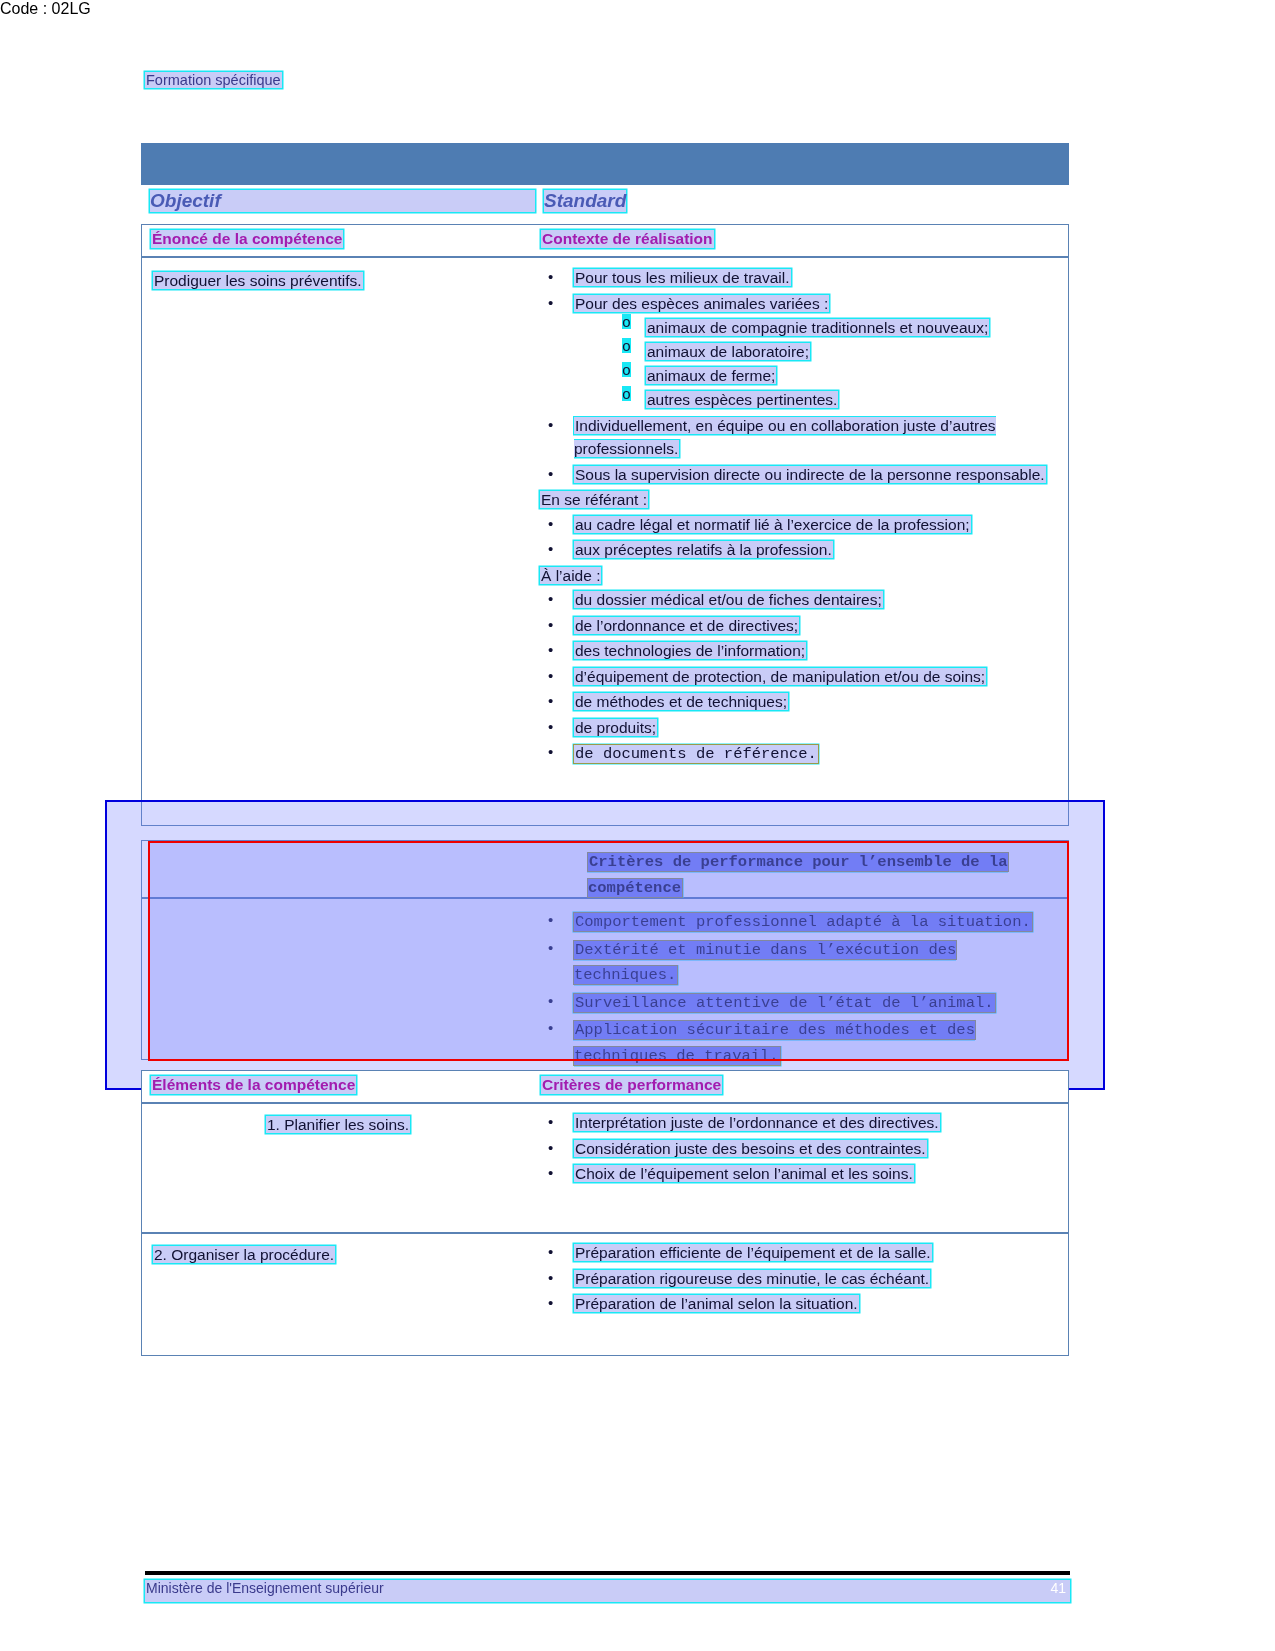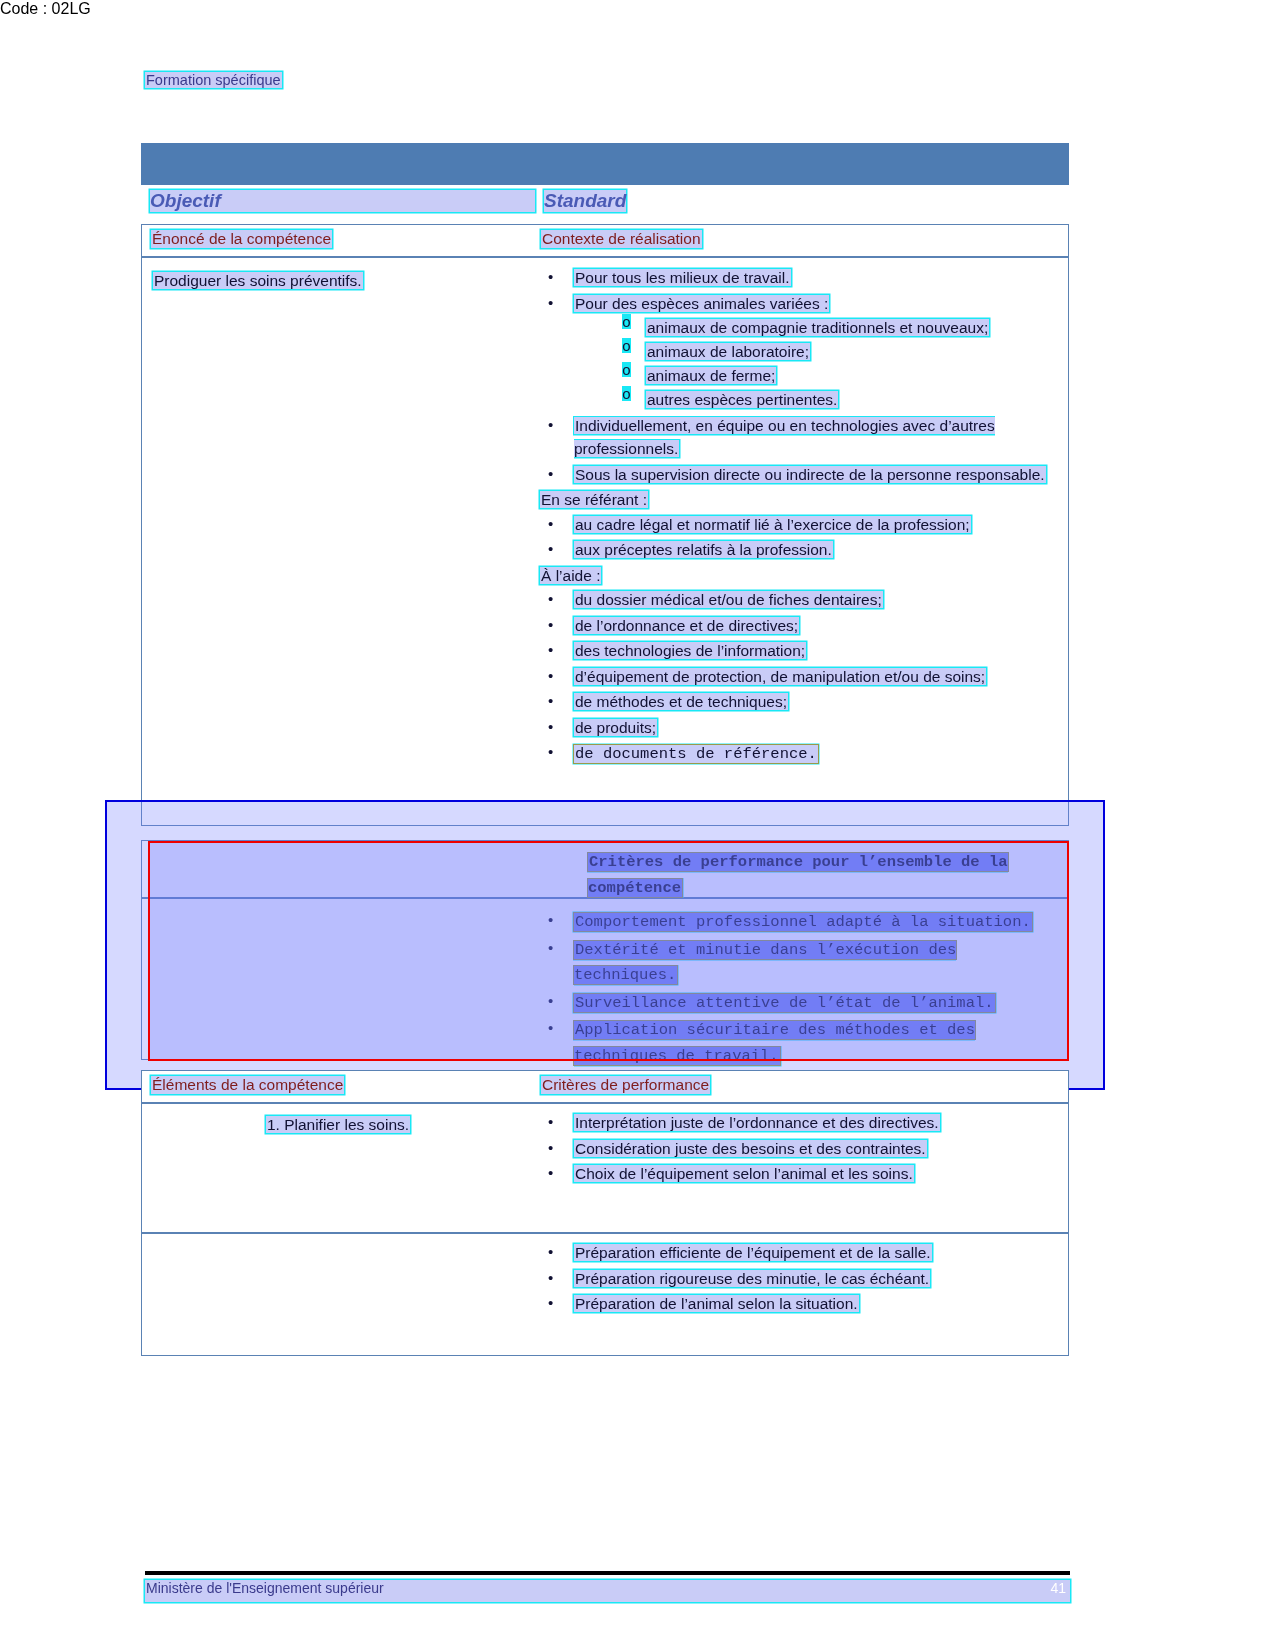--- a/index.html
+++ b/index.html
@@ -32,21 +32,21 @@
   }
   .objstd .o1{left:0;top:0;width:385px;}
   .objstd .o2{left:394px;top:0;}
 
   
   .blk{
     position:absolute;left:141px;width:928px;
     border:1.6px solid #5a82b4;box-sizing:border-box;background:#fff;
   }
   .hdrlbl{
-    position:absolute;font-weight:normal;font-size:15.5px;color:#7f1d1d;
+    position:absolute;font-weight:bold;font-size:15.5px;color:#a21caf;
     background:#c9ccf7;box-shadow:0 0 0 1.5px #19e8f5;padding:0 1px;
     white-space:nowrap;
   }
 
   
   .chip{
     background:#c9ccf7;box-shadow:0 0 0 1.5px #19e8f5;
     padding:0 1px;display:inline;
   }
   .body-txt{font-size:15.5px;color:#111133;line-height:23.5px;}
@@ -142,21 +142,21 @@
               <span class="chip">animaux de ferme;</span>
             </li>
             <li>
               <span class="bullet2">o</span>
               <span class="chip">autres espèces pertinentes.</span>
             </li>
           </ul>
         </li>
         <li style="margin-top:2px;">
           <span class="bullet">•</span>
-          <span class="chip">Individuellement, en équipe ou en technologies avec d’autres professionnels.</span>
+          <span class="chip">Individuellement, en équipe ou en collaboration juste d’autres professionnels.</span>
         </li>
         <li style="margin-top:2px;">
           <span class="bullet">•</span>
           <span class="chip">Sous la supervision directe ou indirecte de la personne responsable.</span>
         </li>
       </ul>
 
       <div style="margin-top:2px;">
         <span class="chip">En se référant :</span>
       </div>
@@ -259,20 +259,23 @@
         </li>
         <li style="margin-top:2px;">
           <span class="bullet">•</span>
           <span class="chip">Choix de l’équipement selon l’animal et les soins.</span>
         </li>
       </ul>
     </div>
   </div>
 
   <div class="blk" style="top:1233px;height:123px;">
+    <div class="body-txt" style="position:absolute;left:11px;top:9px;width:370px;">
+      <span class="chip">2.  Organiser la procédure.</span>
+    </div>
     <div class="body-txt" style="position:absolute;left:398px;top:7px;width:520px;">
       <ul class="bl">
         <li>
           <span class="bullet">•</span>
           <span class="chip">Préparation efficiente de l’équipement et de la salle.</span>
         </li>
         <li style="margin-top:2px;">
           <span class="bullet">•</span>
           <span class="chip">Préparation rigoureuse des minutie, le cas échéant.</span>
         </li>

